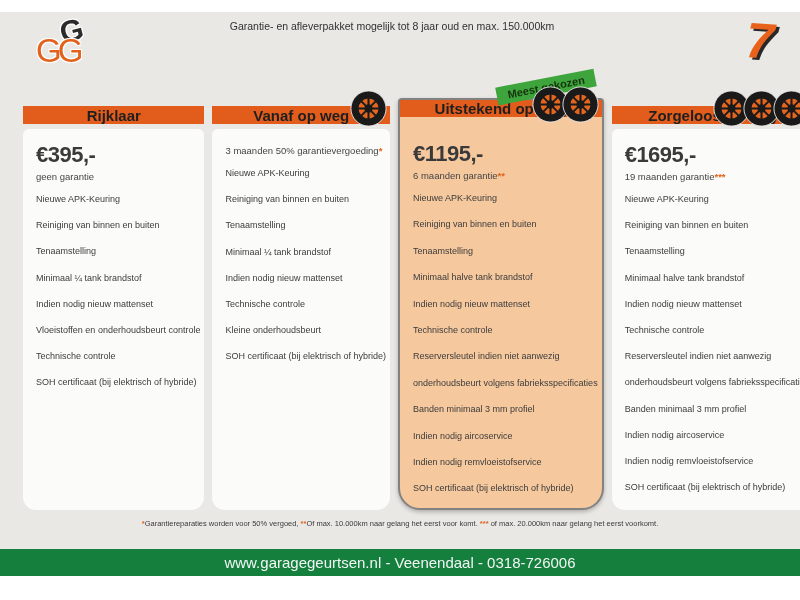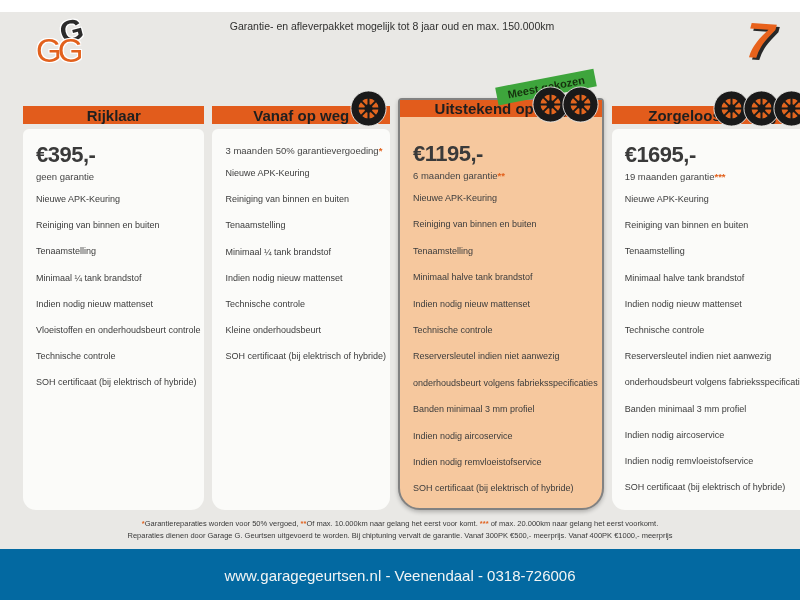--- a/index.html
+++ b/index.html
@@ -41,21 +41,21 @@
   .col.highlight .wheels{top:-14px;}
   .wheels svg{margin-left:-7px;filter:drop-shadow(0 0 0 rgba(0,0,0,0));}
   .badge{display:none;position:absolute;top:-22px;left:96px;z-index:2;transform:rotate(-11deg);
     background:#3ea53c;color:#16320e;font-size:11px;font-weight:bold;padding:3px 11px;white-space:nowrap;}
 
   
   .disclaimer{position:absolute;left:0;top:506px;width:100%;text-align:center;font-size:7.5px;color:#3a3a3a;line-height:1.65;}
   .disclaimer p{margin:0;}
 
   
-  .bottombar{position:absolute;left:0;top:549px;width:800px;height:52px;background:#0369a1;display:flex;
+  .bottombar{position:absolute;left:0;top:549px;width:800px;height:27px;background:#15803d;display:flex;
     align-items:center;justify-content:center;}
   .bottombar span{color:#f2f5f5;font-size:15px;}
 </style>
 </head>
 <body>
 
 <div class="content">
 
   <div class="logo">
     <span class="g-top">G</span>
@@ -246,20 +246,19 @@
             <li>Indien nodig aircoservice</li>
             <li>Indien nodig remvloeistofservice</li>
             <li>SOH certificaat (bij elektrisch of hybride)</li>
           </ul>
     </div>
   </section>
     </main>
 
   <div class="disclaimer">
     <p><span class="ast">*</span><span>Garantiereparaties worden voor 50% vergoed, </span><span class="ast">**</span><span>Of max. 10.000km naar gelang het eerst voor komt. </span><span class="ast">***</span><span> of max. 20.000km naar gelang het eerst voorkomt.</span></p>
-    <p>Reparaties dienen door Garage G. Geurtsen uitgevoerd te worden. Bij chiptuning vervalt de garantie. Vanaf 300PK €500,- meerprijs. Vanaf 400PK €1000,- meerprijs</p>
   </div>
 
 </div>
 
 <footer class="bottombar">
   <span>www.garagegeurtsen.nl - Veenendaal - 0318-726006</span>
 </footer>
 
 </body></html>

